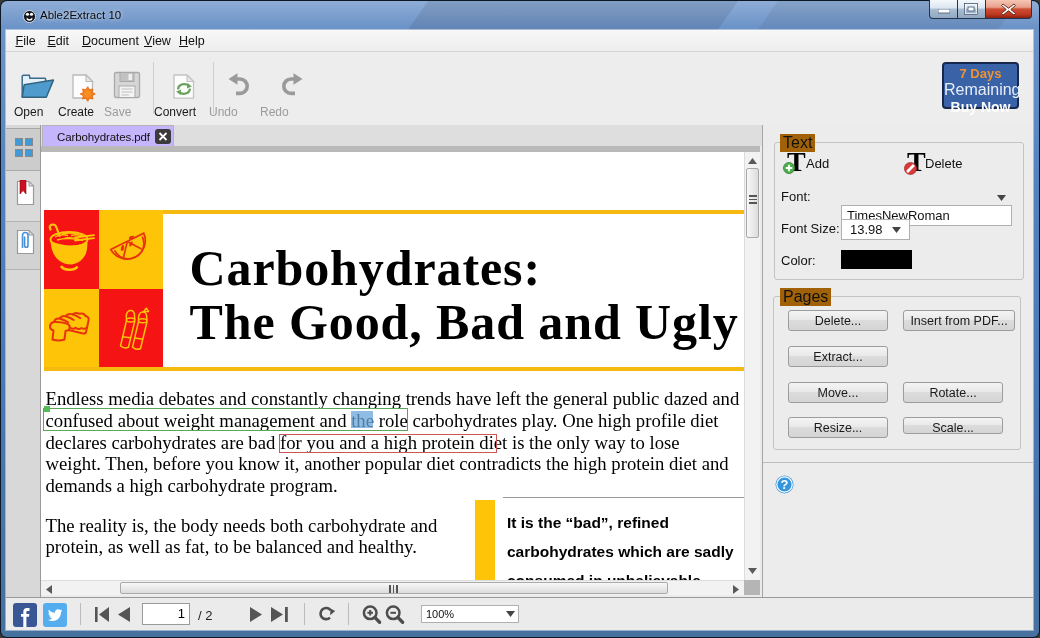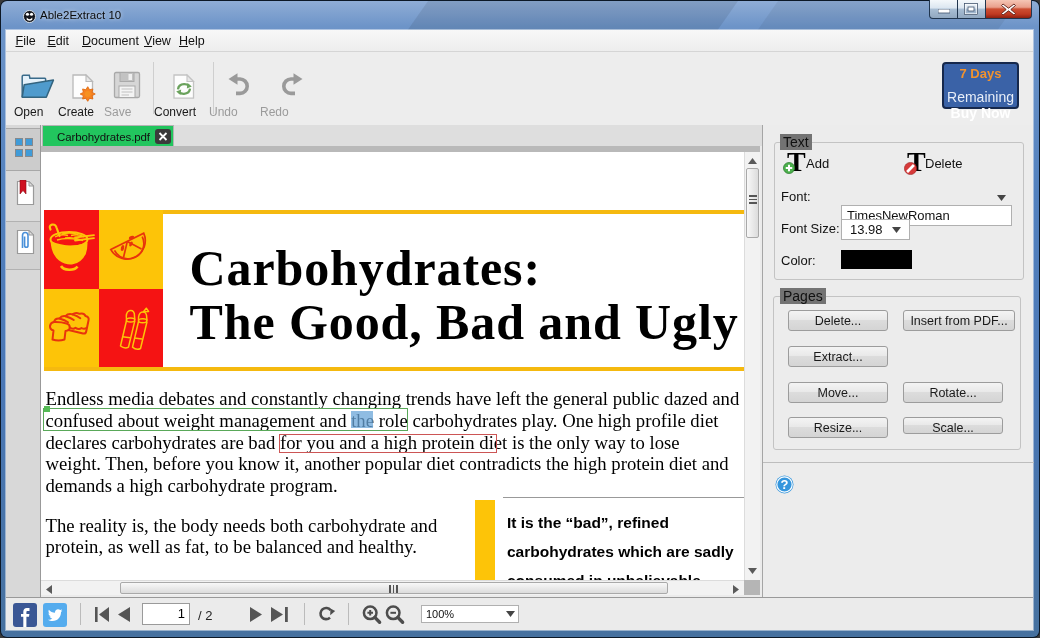--- a/index.html
+++ b/index.html
@@ -33,41 +33,41 @@
     font-size:12.5px;color:#111;}
   .mitem{top:3.5px;}
   
   #toolbar{left:6px;top:52px;width:1027px;height:73px;background:#ededed;}
   .tbtn{text-align:left;font-size:12px;color:#1a1a1a;}
   .tbtn.dis{color:#9b9b9b;}
   .tsep{top:10px;width:1px;height:52px;background:#cfcfcf;}
   #buybtn{left:936px;top:10px;width:73px;height:43px;background:#3a62a7;
      border:2px solid #16284c;border-radius:4px;text-align:center;color:#fff;}
   #buybtn .l1{font-size:13px;font-weight:bold;color:#f0922f;margin-top:2px;}
-  #buybtn .l2{font-size:14px;color:#e8eef8;margin-top:8px;}
+  #buybtn .l2{font-size:16px;color:#e8eef8;margin-top:0px;}
   #buybtn .l3{font-size:14px;font-weight:bold;margin-top:0px;}
   
   #tabstrip{left:6px;top:125px;width:756px;height:21px;background:#dedede;}
-  #tab{left:36px;top:0px;width:132px;height:21px;background:#22c55e;
+  #tab{left:36px;top:0px;width:132px;height:21px;background:#c4b5fd;
      border:1px solid #b4b4b4;border-bottom:none;box-sizing:border-box;font-size:13px;color:#111;}
   #substrip{left:41px;top:146px;width:719px;height:6px;background:#b9b9b9;}
   
   #sidebar{left:6px;top:125px;width:35px;height:472px;background:#d8d8d8;border-right:1px solid #999;box-sizing:border-box;}
   
   #doc{left:41px;top:152px;width:703px;height:428px;background:#ffffff;overflow:hidden;}
   
   #vsb{left:744px;top:152px;width:16px;height:428px;background:#f2f2f2;border-left:1px solid #dcdcdc;box-sizing:border-box;}
   #hsb{left:41px;top:580px;width:703px;height:15px;background:#f2f2f2;border-top:1px solid #dcdcdc;box-sizing:border-box;}
   #sbcorner{left:744px;top:580px;width:16px;height:15px;background:#b5b5b5;}
   .sbthumb{background:linear-gradient(90deg,#f8f8f8,#dcdcdc);border:1px solid #a9a9a9;border-radius:2px;box-sizing:border-box;}
   .sbthumbh{background:linear-gradient(180deg,#f8f8f8,#dcdcdc);border:1px solid #a9a9a9;border-radius:2px;box-sizing:border-box;}
   
   #panel{left:762px;top:125px;width:271px;height:472px;background:#ececec;border-left:1px solid #a5a5a5;box-sizing:border-box;}
   .fset{border:1px solid #c3c3c3;border-radius:3px;}
-  .flegend{background:#737373;padding:0 3px;font-size:14px;color:#111;}
+  .flegend{background:#a16207;padding:0 3px;font-size:16px;color:#111;}
   .plbl{font-size:12px;color:#111;}
   .combo{background:#fff;border:1px solid #b0b0b0;box-sizing:border-box;font-size:12px;color:#111;}
   .pbtn{background:linear-gradient(180deg,#f4f4f4 0%,#e9e9e9 45%,#dcdcdc 50%,#d4d4d4 100%);
      border:1px solid #9c9c9c;border-radius:3px;box-sizing:border-box;
      font-size:12.5px;color:#1a1a1a;text-align:center;white-space:nowrap;overflow:hidden;}
   
   #statusbar{left:6px;top:597px;width:1027px;height:33px;background:#ebebeb;border-top:1px solid #999;box-sizing:border-box;}
   .ssep{top:5px;width:1px;height:22px;background:#bbb;}
   
   .serif{font-family:"Liberation Serif", serif;}

